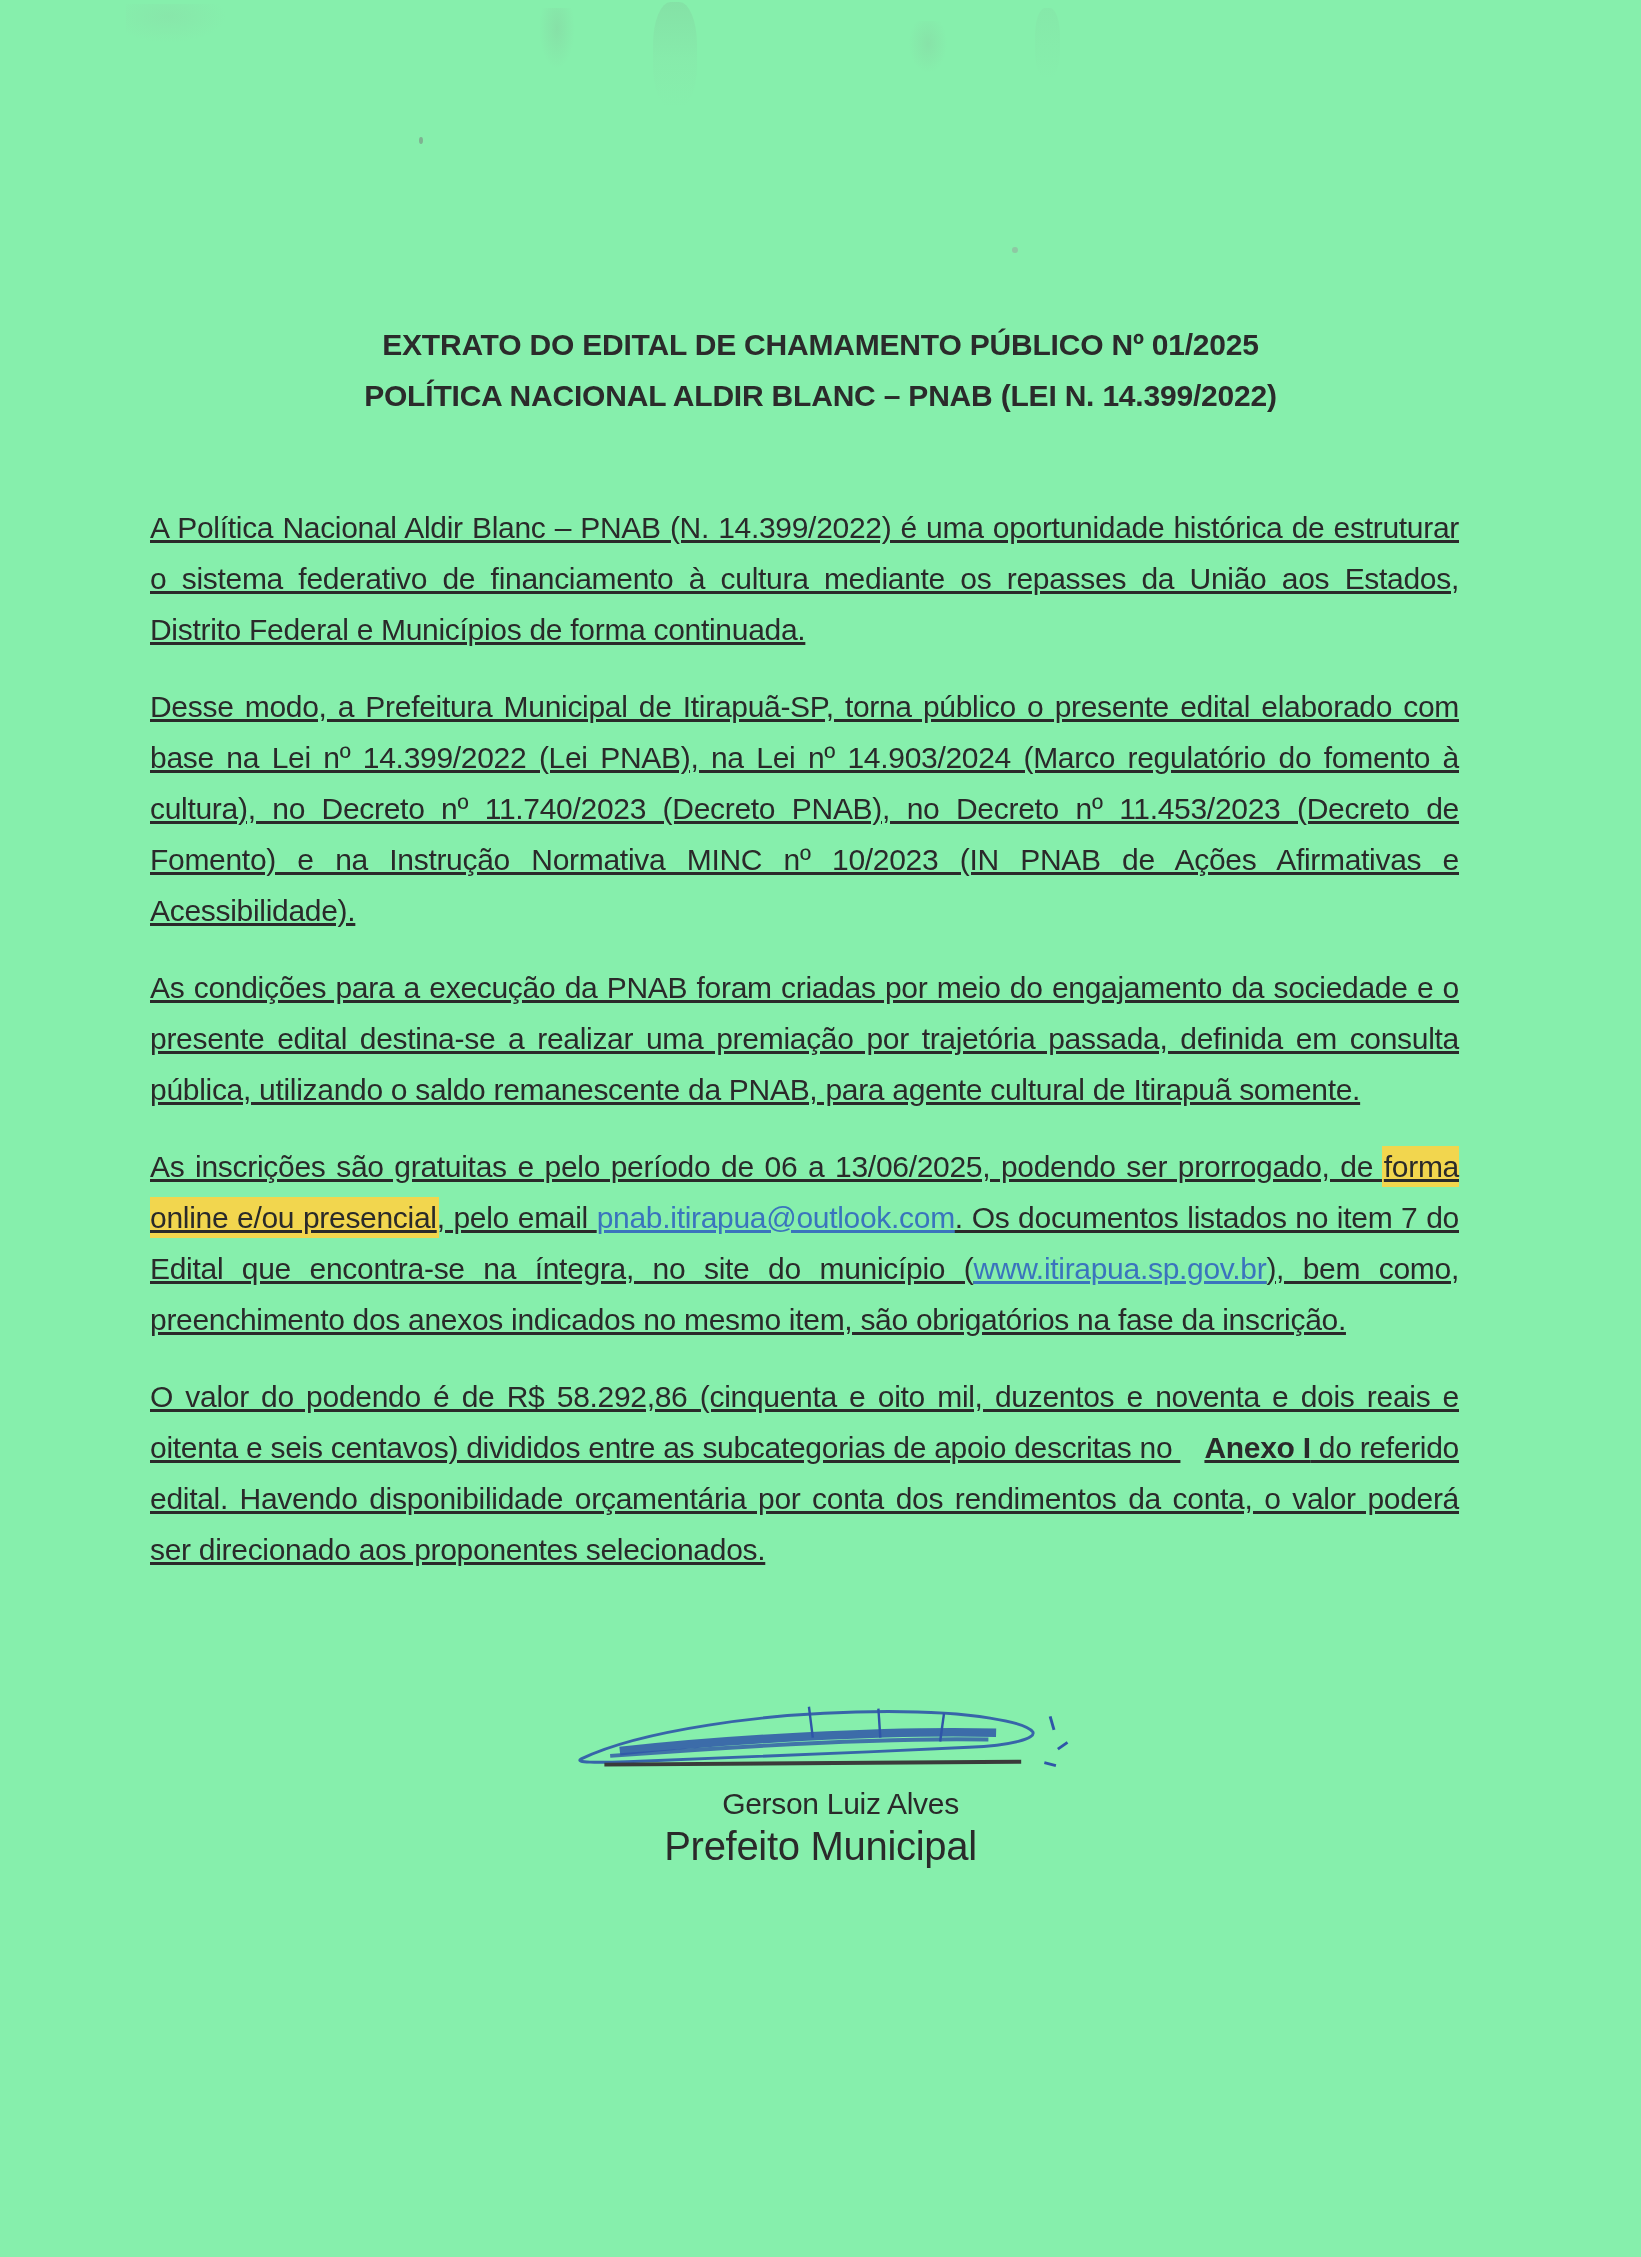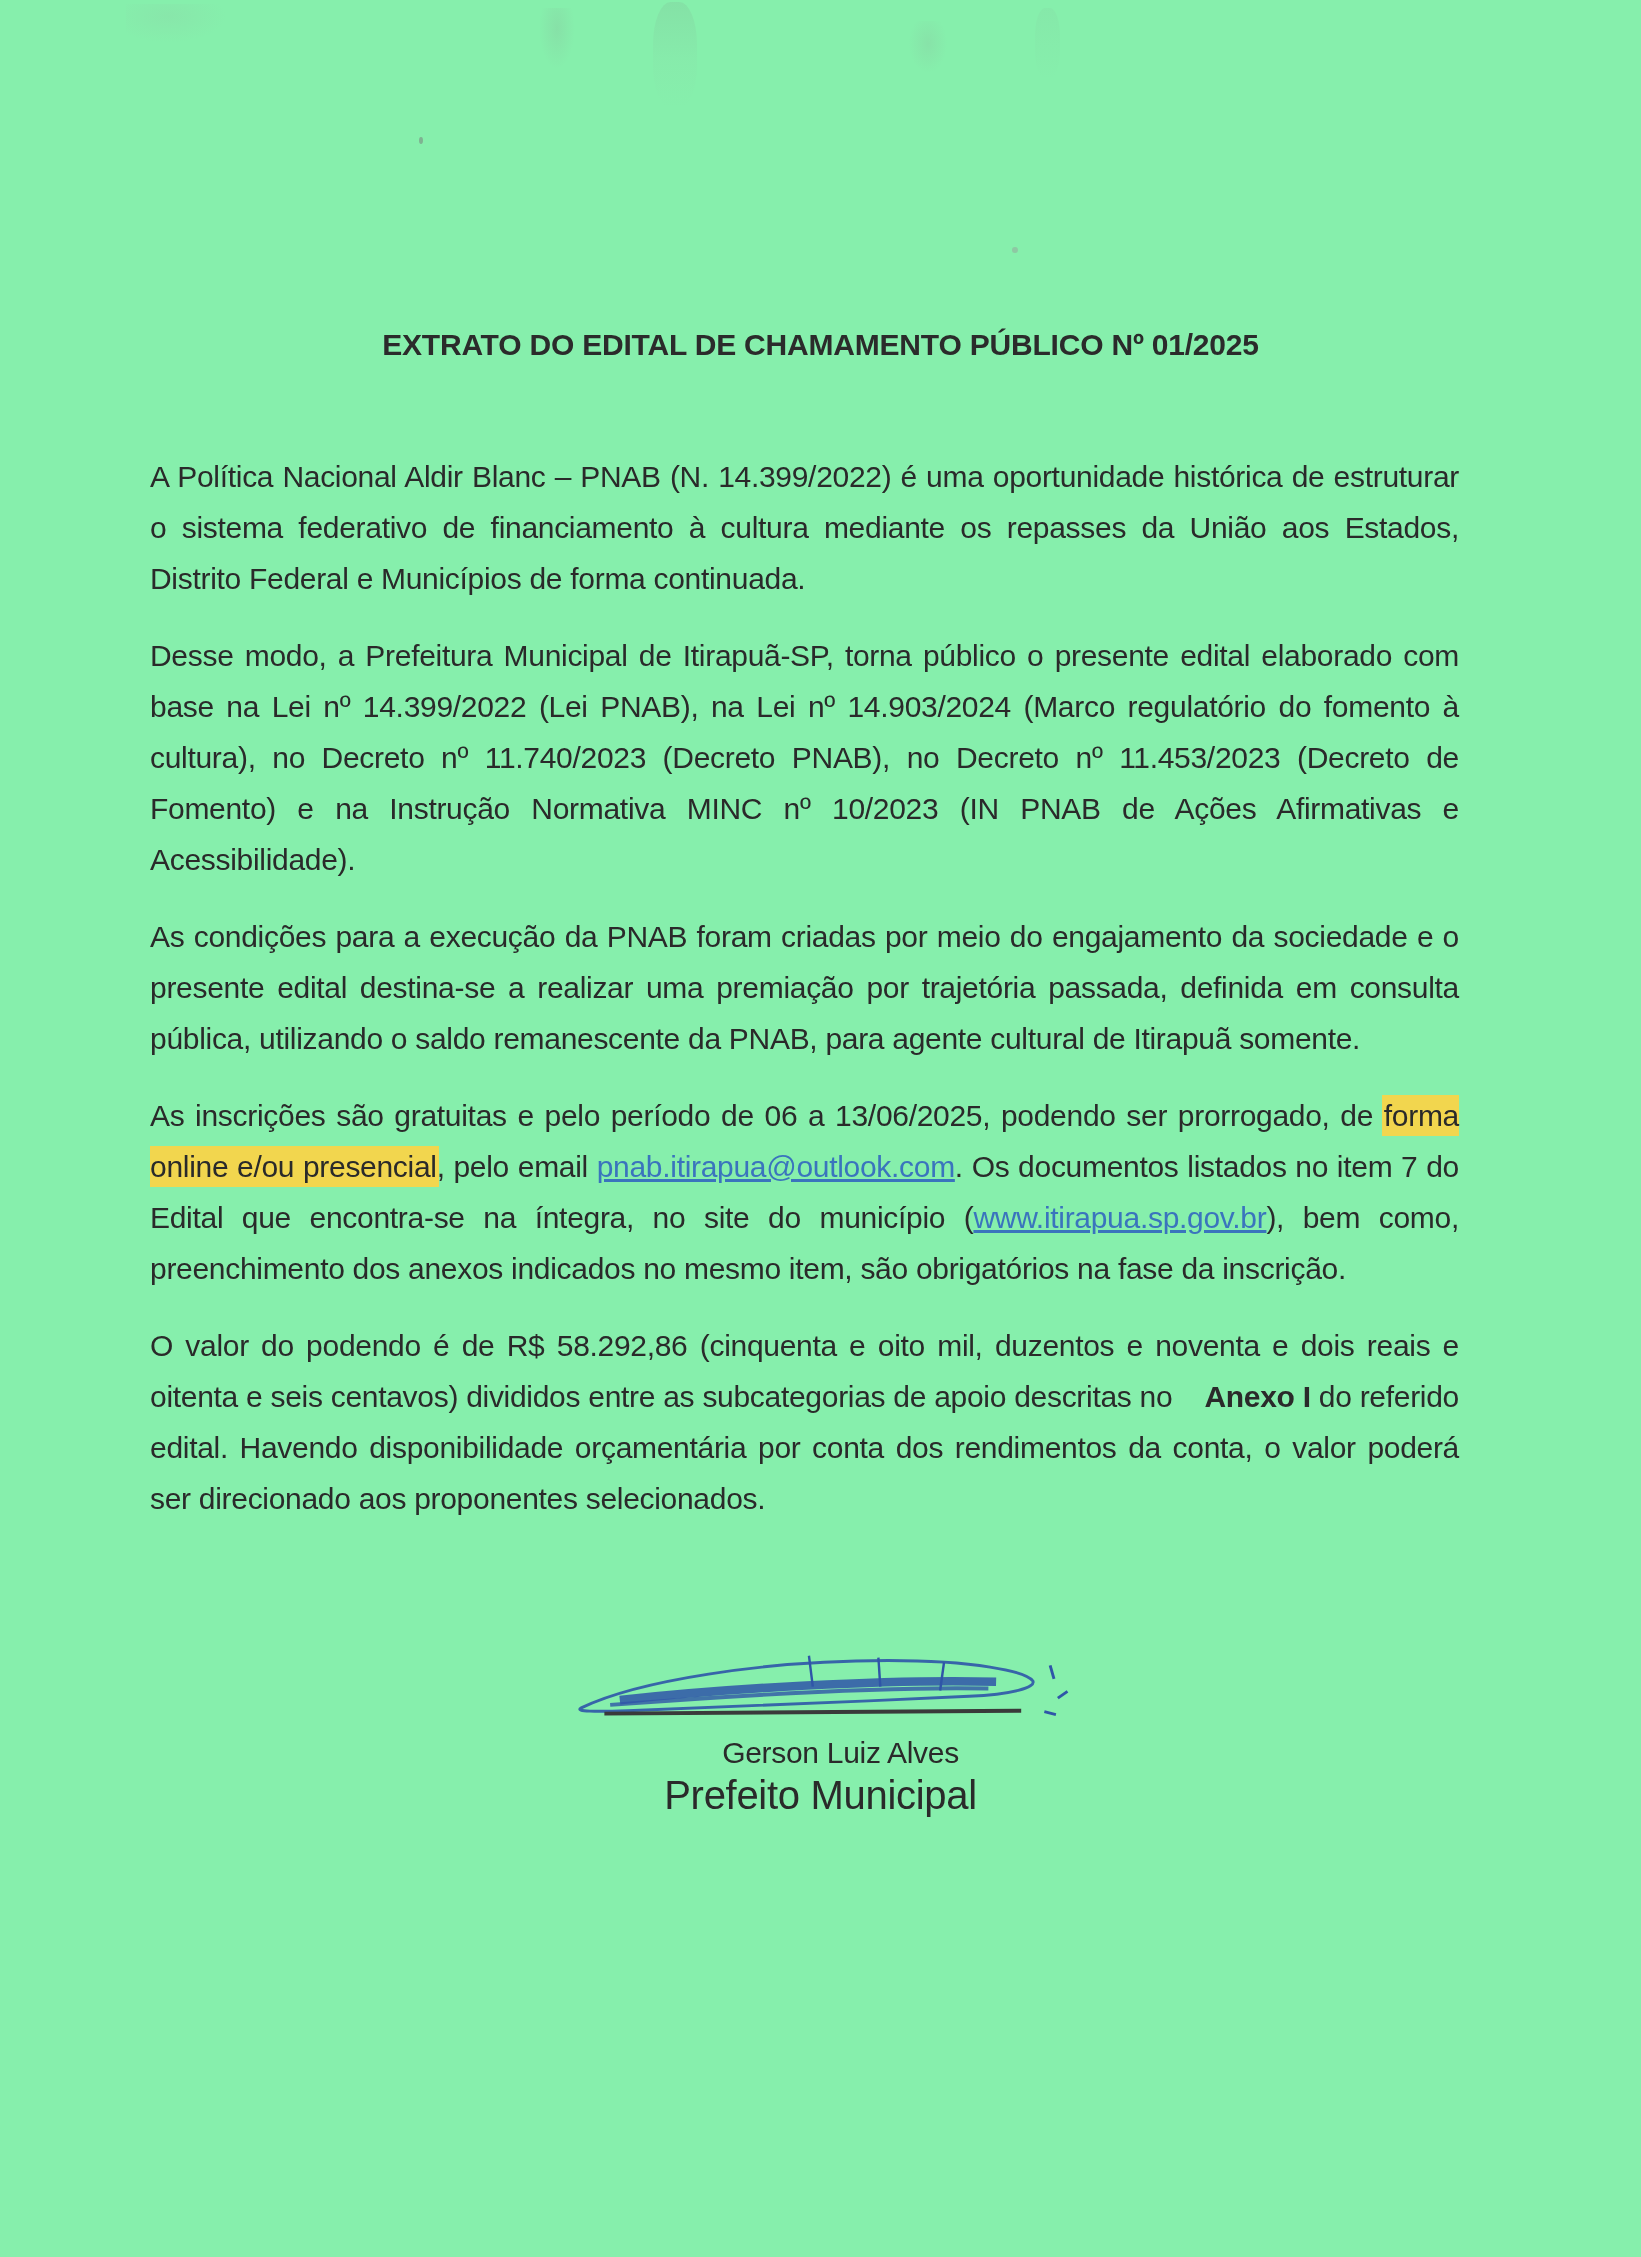--- a/index.html
+++ b/index.html
@@ -23,21 +23,21 @@
   .sm4{left:906px;top:21px;width:44px;height:56px;opacity:.13;
        background:radial-gradient(ellipse at 50% 40%, #8f8f8f 0%, transparent 62%);}
   .sm5{left:1035px;top:7.7px;width:25px;height:71px;opacity:.10;
        background:linear-gradient(180deg, rgba(130,130,130,.6), transparent);border-radius:40%;}
   .speck1{left:1012px;top:247px;width:5.8px;height:5.8px;opacity:.45;background:#9a9a9a;border-radius:50%;}
   .speck2{left:419px;top:137px;width:3.9px;height:6.8px;opacity:.5;background:#777;border-radius:50%;}
 
   .titles{padding-top:319px;text-align:center;font-weight:bold;
           font-size:30px;line-height:51px;letter-spacing:-0.2px;color:#2b2b2b;}
   .content{margin:81px 182px 0 150px;text-align:justify;
-           font-size:30px;line-height:51px;letter-spacing:-0.3px;color:#2a2a2a;}
+           font-size:30px;line-height:51px;letter-spacing:-0.3px;color:#2a2a2a;text-decoration:underline;}
   .content p{margin:0 0 26px 0;}
   .hl{background:#f2d64e;padding:3.9px 1.9px;margin:-3.9px -1.9px;}
   a.doclink{color:#3a74bd;text-decoration:underline;text-decoration-color:#3a74bd;cursor:pointer;}
   .b{font-weight:bold;margin-left:24px;}
   .sig{margin-top:124px;text-align:center;}
   .sig-scribble{display:block;margin:0 auto;}
   .sig-name{font-size:30px;line-height:43px;letter-spacing:-0.3px;color:#2a2a2a;padding-left:40px;}
   .sig-role{font-size:40px;line-height:43px;letter-spacing:-0.3px;color:#2a2a2a;}
 </style>
 </head>
@@ -50,20 +50,21 @@
     <div class="smudge sm2"></div>
     <div class="smudge sm3"></div>
     <div class="smudge sm4"></div>
     <div class="smudge sm5"></div>
     <div class="smudge speck1"></div>
     <div class="smudge speck2"></div>
   </div>
 
   <div class="titles">
     <div>EXTRATO DO EDITAL DE CHAMAMENTO PÚBLICO Nº 01/2025</div>
+    <div>POLÍTICA NACIONAL ALDIR BLANC – PNAB (LEI N. 14.399/2022)</div>
   </div>
 
   <div class="content">
     <p>A Política Nacional Aldir Blanc – PNAB (N. 14.399/2022) é uma oportunidade histórica de estruturar o sistema federativo de financiamento à cultura mediante os repasses da União aos Estados, Distrito Federal e Municípios de forma continuada.</p>
 
     <p>Desse modo, a Prefeitura Municipal de Itirapuã-SP, torna público o presente edital elaborado com base na Lei nº 14.399/2022 (Lei PNAB), na Lei nº 14.903/2024 (Marco regulatório do fomento à cultura), no Decreto nº 11.740/2023 (Decreto PNAB), no Decreto nº 11.453/2023 (Decreto de Fomento) e na Instrução Normativa MINC nº 10/2023 (IN PNAB de Ações Afirmativas e Acessibilidade).</p>
 
     <p>As condições para a execução da PNAB foram criadas por meio do engajamento da sociedade e o presente edital destina-se a realizar uma premiação por trajetória passada, definida em consulta pública, utilizando o saldo remanescente da PNAB, para agente cultural de Itirapuã somente.</p>
 
     <p><span>As inscrições são gratuitas e pelo período de 06 a 13/06/2025, podendo ser prorrogado, de </span><span class="hl">forma online e/ou presencial</span><span>, pelo email </span><a class="doclink">pnab.itirapua@outlook.com</a><span>. Os documentos listados no item 7 do Edital que encontra-se na íntegra, no site do município (</span><a class="doclink">www.itirapua.sp.gov.br</a><span>), bem como, preenchimento dos anexos indicados no mesmo item, são obrigatórios na fase da inscrição.</span></p>

